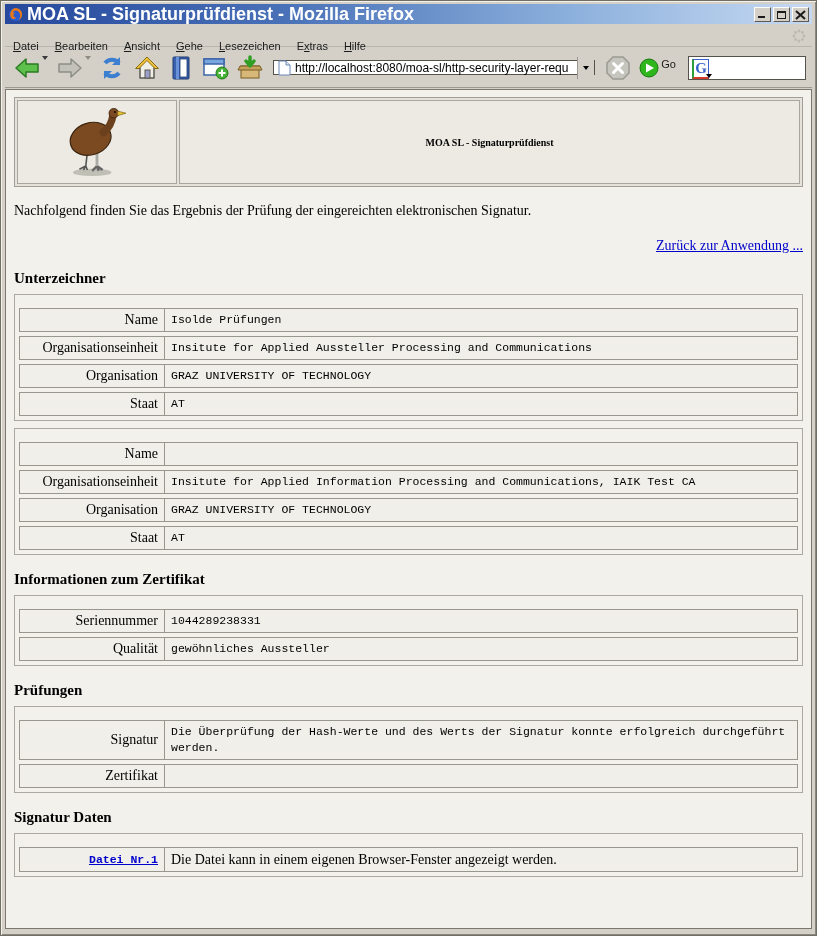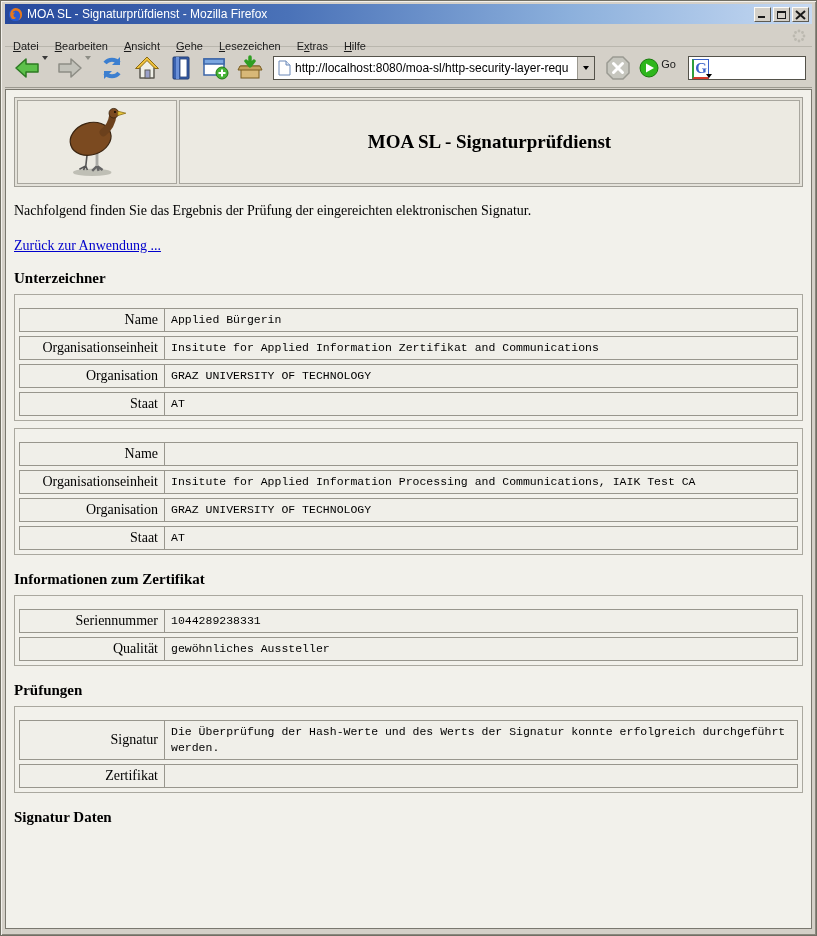--- a/index.html
+++ b/index.html
@@ -12,21 +12,21 @@
     font-family:"Liberation Sans",sans-serif;
     overflow:hidden;
   }
   
   .titlebar{
     position:absolute;top:3px;left:4px;right:4px;height:20px;
     background:linear-gradient(to right,#26489c 0%,#4a72b8 35%,#8cb0dc 70%,#c6d9f2 100%);
     display:flex;align-items:center;padding:0 3px;
   }
   .ff-icon{width:15px;height:15px;margin-right:4px;flex:0 0 auto;}
-  .title-text{color:#ffffff;font-weight:normal;font-size:12px;letter-spacing:0;white-space:nowrap;overflow:hidden;flex:1;}
+  .title-text{color:#ffffff;font-weight:bold;font-size:18px;letter-spacing:0;white-space:nowrap;overflow:hidden;flex:1;}
   .winbtns{display:flex;gap:2px;}
   .winbtn{
     width:17px;height:15px;background:#d4d0c8;
     border:1px solid;border-color:#fdfbf6 #5c5a52 #5c5a52 #fdfbf6;
     position:relative;cursor:default;
   }
   .winbtn .glyph-min{position:absolute;left:3px;bottom:3px;width:7px;height:2px;background:#1a1a1a;}
   .winbtn .glyph-max{position:absolute;left:3px;top:3px;width:9px;height:8px;border:1px solid #1a1a1a;border-top-width:2px;}
   .winbtn svg{position:absolute;left:2px;top:2px;}
   
@@ -40,21 +40,21 @@
   .grippy{margin-left:auto;margin-right:6px;}
   
   .toolbar{
     position:absolute;top:47px;left:4px;right:4px;height:40px;
     display:flex;align-items:center;gap:4px;padding:0 6px;
     border-bottom:1px solid #9b988f;
   }
   .tbtn{flex:0 0 auto;display:flex;align-items:flex-start;padding:2px;}
   .dd-tri{width:0;height:0;border-left:3px solid transparent;border-right:3px solid transparent;border-top:4px solid #3a3a3a;margin-left:1px;}
   .urlbox{
-    flex:1;height:24px;background:#ffffff;border:1px solid #54524a;
+    flex:1;height:15px;background:#ffffff;border:1px solid #54524a;
     display:flex;align-items:center;margin:0 4px;min-width:0;
   }
   .urlbox .docicon{flex:0 0 auto;margin:0 4px;}
   .urlbox input{
     flex:1;border:none;outline:none;font-family:"Liberation Sans",sans-serif;
     font-size:12px;color:#000;min-width:0;background:transparent;padding:0;
   }
   .url-drop{
     flex:0 0 auto;width:17px;height:22px;background:#d4d0c8;
     border-left:1px solid #9b988f;display:flex;align-items:center;justify-content:center;
@@ -74,23 +74,23 @@
     position:absolute;top:88px;left:4px;right:4px;bottom:6px;
     background:#f2f1eb;border:1px solid #7a786f;
     padding:7px 8px;overflow:hidden;
     font-family:"Liberation Serif","DejaVu Serif",serif;font-size:14px;color:#000;
   }
   .banner{
     border:1px solid #a09e96;background:#e4e2da;display:flex;padding:2px;gap:2px;height:90px;
   }
   .bcell{border:1px solid #a8a69e;background:#eceae2;}
   .bcell.bird{width:160px;display:flex;align-items:center;justify-content:center;}
-  .bcell.btitle{flex:1;display:flex;align-items:center;justify-content:center;font-weight:bold;font-size:19px;}
+  .bcell.btitle{flex:1;display:flex;align-items:center;justify-content:center;font-weight:bold;font-size:10px;}
   .intro{margin:16px 0 0 0;}
-  a.plink{color:#0000cc;}
+  a.plink{color:#0000cc;text-align:right;}
   .backlink{display:block;margin-top:19px;}
   h2.sect{font-size:15px;margin:16px 0 3px 0;font-weight:bold;}
   .dtable{border:1px solid #aaa89f;padding:4px;margin-top:7px;}
   .dtable .spacer{height:5px;}
   .drow{display:flex;border:1px solid #98968d;margin-top:4px;background:#f0efe9;}
   .dlabel{
     width:145px;flex:0 0 auto;border-right:1px solid #98968d;
     padding:3px 6px;display:flex;align-items:center;justify-content:flex-end;
     text-align:right;min-height:20px;font-size:14px;
   }
@@ -255,25 +255,25 @@
 
     <p class="intro">Nachfolgend finden Sie das Ergebnis der Prüfung der eingereichten elektronischen Signatur.</p>
 
     <a href="#" class="plink backlink">Zurück zur Anwendung ...</a>
 
     <h2 class="sect">Unterzeichner</h2>
     <div class="dtable">
       <div class="spacer"></div>
       <div class="drow">
         <div class="dlabel">Name</div>
-        <div class="dvalue">Applied Bürgerin</div>
+        <div class="dvalue">Isolde Prüfungen</div>
       </div>
       <div class="drow">
         <div class="dlabel">Organisationseinheit</div>
-        <div class="dvalue">Insitute for Applied Information Zertifikat and Communications</div>
+        <div class="dvalue">Insitute for Applied Aussteller Processing and Communications</div>
       </div>
       <div class="drow">
         <div class="dlabel">Organisation</div>
         <div class="dvalue">GRAZ UNIVERSITY OF TECHNOLOGY</div>
       </div>
       <div class="drow">
         <div class="dlabel">Staat</div>
         <div class="dvalue">AT</div>
       </div>
     </div>
@@ -318,15 +318,24 @@
         <div class="dvalue">
             <span>Die Überprüfung der Hash-Werte und des Werts der Signatur konnte erfolgreich durchgeführt werden.</span>
           </div>
       </div>
       <div class="drow">
         <div class="dlabel">Zertifikat</div>
       </div>
     </div>
 
     <h2 class="sect">Signatur Daten</h2>
+    <div class="dtable">
+      <div class="spacer"></div>
+      <div class="drow">
+        <div class="dlabel">
+          <a href="#" class="filelink">Datei Nr.1</a>
+        </div>
+        <div class="dvalue serif">Die Datei kann in einem eigenen Browser-Fenster angezeigt werden.</div>
+      </div>
+    </div>
 
   </div>
 </div>
 
 </body></html>

